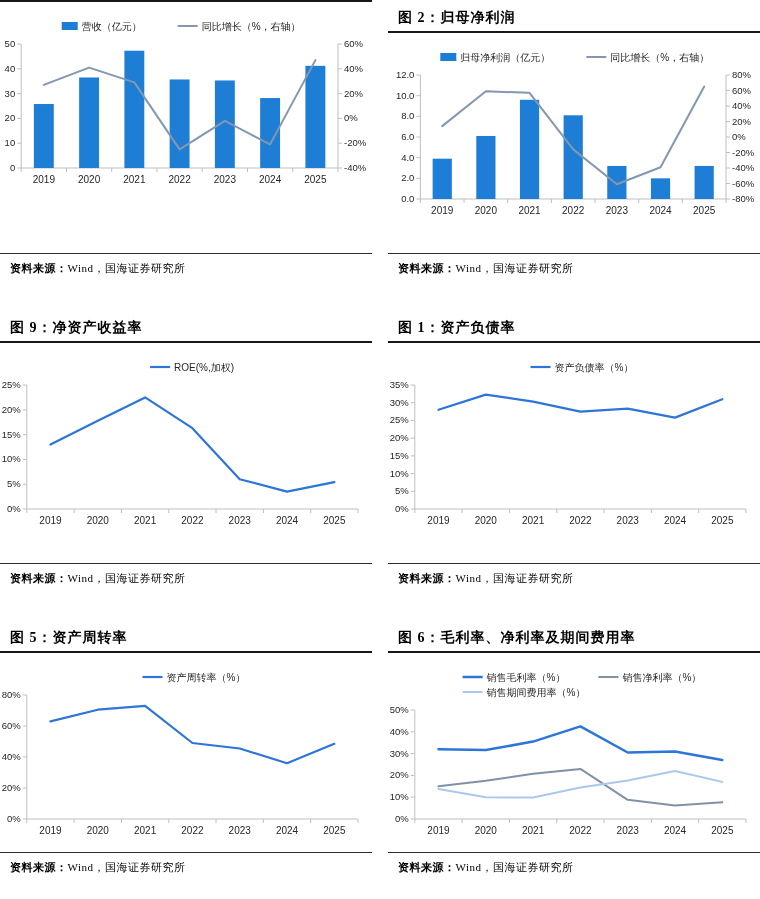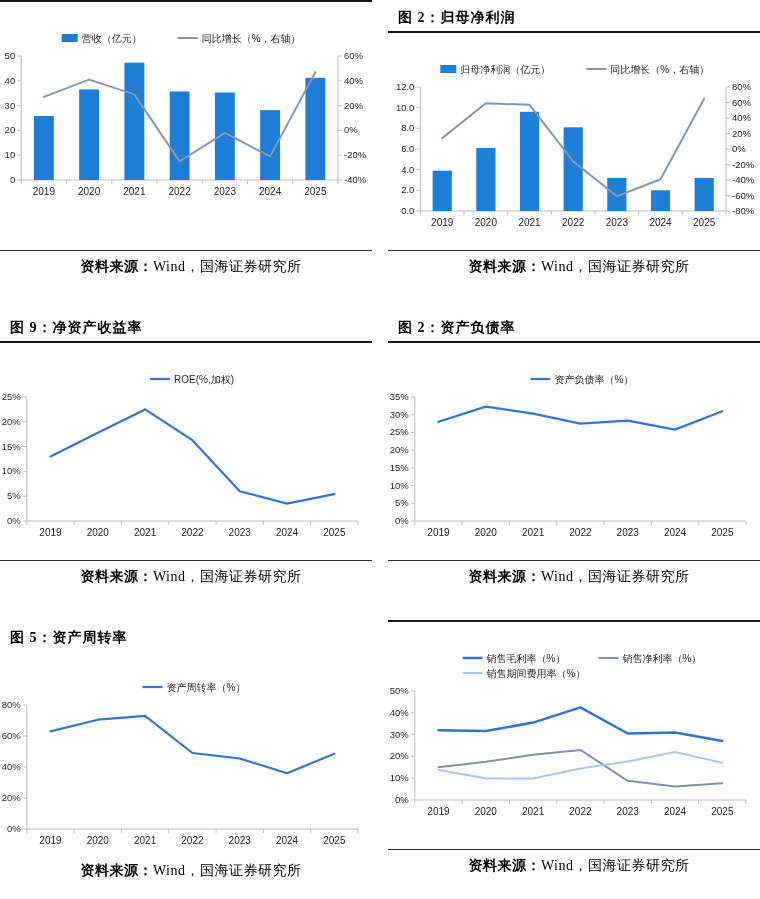--- a/index.html
+++ b/index.html
@@ -2,26 +2,26 @@
 <html><head>
 <meta charset="utf-8">
 <style>
   html,body{margin:0;padding:0;background:#ffffff;}
   body{width:760px;height:899px;font-family:"Liberation Sans",sans-serif;color:#262626;}
   .page{display:grid;grid-template-columns:372px 372px;column-gap:16px;width:760px;}
   .panel{display:flex;flex-direction:column;height:310px;box-sizing:border-box;padding-bottom:34px;}
   .panel.row3{height:279px;padding-bottom:24px;}
   .fig-title{margin:0;font-family:"Liberation Serif",serif;font-weight:bold;font-size:14px;line-height:1;color:#000;padding:11px 0 6px 10px;letter-spacing:1px;}
   .title-rule{height:2px;background:#16161d;}
-  .chart-wrap{margin-top:24px;}
+  .chart-wrap{margin-top:12px;}
   .chart-wrap svg{display:block;}
   .chart-wrap text{font-family:"Liberation Sans",sans-serif;}
   .spacer{flex:1;}
   .src-rule{height:1px;background:#2e2e2e;}
-  .src{margin:0;font-family:"Liberation Serif",serif;font-size:14px;color:#000;padding:7px 0 0 10px;letter-spacing:0.5px;text-align:center;}
+  .src{margin:0;font-family:"Liberation Serif",serif;font-size:11px;color:#000;padding:7px 0 0 10px;letter-spacing:0.5px;}
   .src b{font-weight:bold;}
 </style>
 </head>
 <body>
 
 <div class="page">
 
   <section class="panel">
     <div class="title-rule"></div>
     <div class="chart-wrap">
@@ -199,21 +199,21 @@
           <text x="334.3428571428571" y="169" font-size="10" fill="#262626" text-anchor="middle">2025</text>
           <polyline points="50.5,89.5 97.8,65.7 145.1,42.4 192.4,73.2 239.7,124.2 287.0,136.6 334.3,127.2" fill="none" stroke="#2d75d8" stroke-width="2.2" stroke-linejoin="round" stroke-linecap="round"></polyline>
         </svg>
       </div>
     <div class="spacer"></div>
     <div class="src-rule"></div>
     <p class="src"><b>资料来源：</b><span>Wind，国海证券研究所</span></p>
   </section>
 
   <section class="panel">
-    <h2 class="fig-title">图 2：资产负债率</h2>
+    <h2 class="fig-title">图 1：资产负债率</h2>
     <div class="title-rule"></div>
     <div class="chart-wrap">
         <svg viewBox="0 0 372 180" width="372" height="180">
           <line x1="142.5" y1="12" x2="162.5" y2="12" stroke="#2d75d8" stroke-width="2.2"></line>
           <text x="166.5" y="15.5" font-size="10" fill="#262626">资产负债率（%）</text>
           <line x1="26.799999999999997" y1="30" x2="26.799999999999997" y2="154" stroke="#bfbfbf"></line>
           <line x1="26.799999999999997" y1="154" x2="358" y2="154" stroke="#bfbfbf"></line>
           <line x1="22.799999999999997" y1="154" x2="26.799999999999997" y2="154" stroke="#bfbfbf"></line>
           <text x="20.799999999999997" y="157" font-size="9.5" fill="#262626" text-anchor="end">0%</text>
           <line x1="22.799999999999997" y1="136.28571428571428" x2="26.799999999999997" y2="136.28571428571428" stroke="#bfbfbf"></line>
@@ -289,20 +289,21 @@
           <text x="334.3428571428571" y="169" font-size="10" fill="#262626" text-anchor="middle">2025</text>
           <polyline points="50.5,56.4 97.8,44.7 145.1,40.9 192.4,78.0 239.7,83.5 287.0,98.2 334.3,78.8" fill="none" stroke="#2d75d8" stroke-width="2.2" stroke-linejoin="round" stroke-linecap="round"></polyline>
         </svg>
       </div>
     <div class="spacer"></div>
     <div class="src-rule"></div>
     <p class="src"><b>资料来源：</b><span>Wind，国海证券研究所</span></p>
   </section>
 
   <section class="panel row3">
+    <h2 class="fig-title">图 6：毛利率、净利率及期间费用率</h2>
     <div class="title-rule"></div>
     <div class="chart-wrap">
         <svg viewBox="0 0 372 180" width="372" height="180">
           <line x1="74.60000000000001" y1="12" x2="94.60000000000001" y2="12" stroke="#2d75d8" stroke-width="2.5"></line>
           <text x="98.60000000000001" y="15.5" font-size="10" fill="#262626">销售毛利率（%）</text>
           <line x1="210.40000000000003" y1="12" x2="230.40000000000003" y2="12" stroke="#8191a8" stroke-width="2"></line>
           <text x="234.40000000000003" y="15.5" font-size="10" fill="#262626">销售净利率（%）</text>
           <line x1="74.60000000000001" y1="27" x2="94.60000000000001" y2="27" stroke="#aac8ee" stroke-width="2"></line>
           <text x="98.60000000000001" y="30.5" font-size="10" fill="#262626">销售期间费用率（%）</text>
           <line x1="26.799999999999997" y1="45" x2="26.799999999999997" y2="154" stroke="#bfbfbf"></line>

